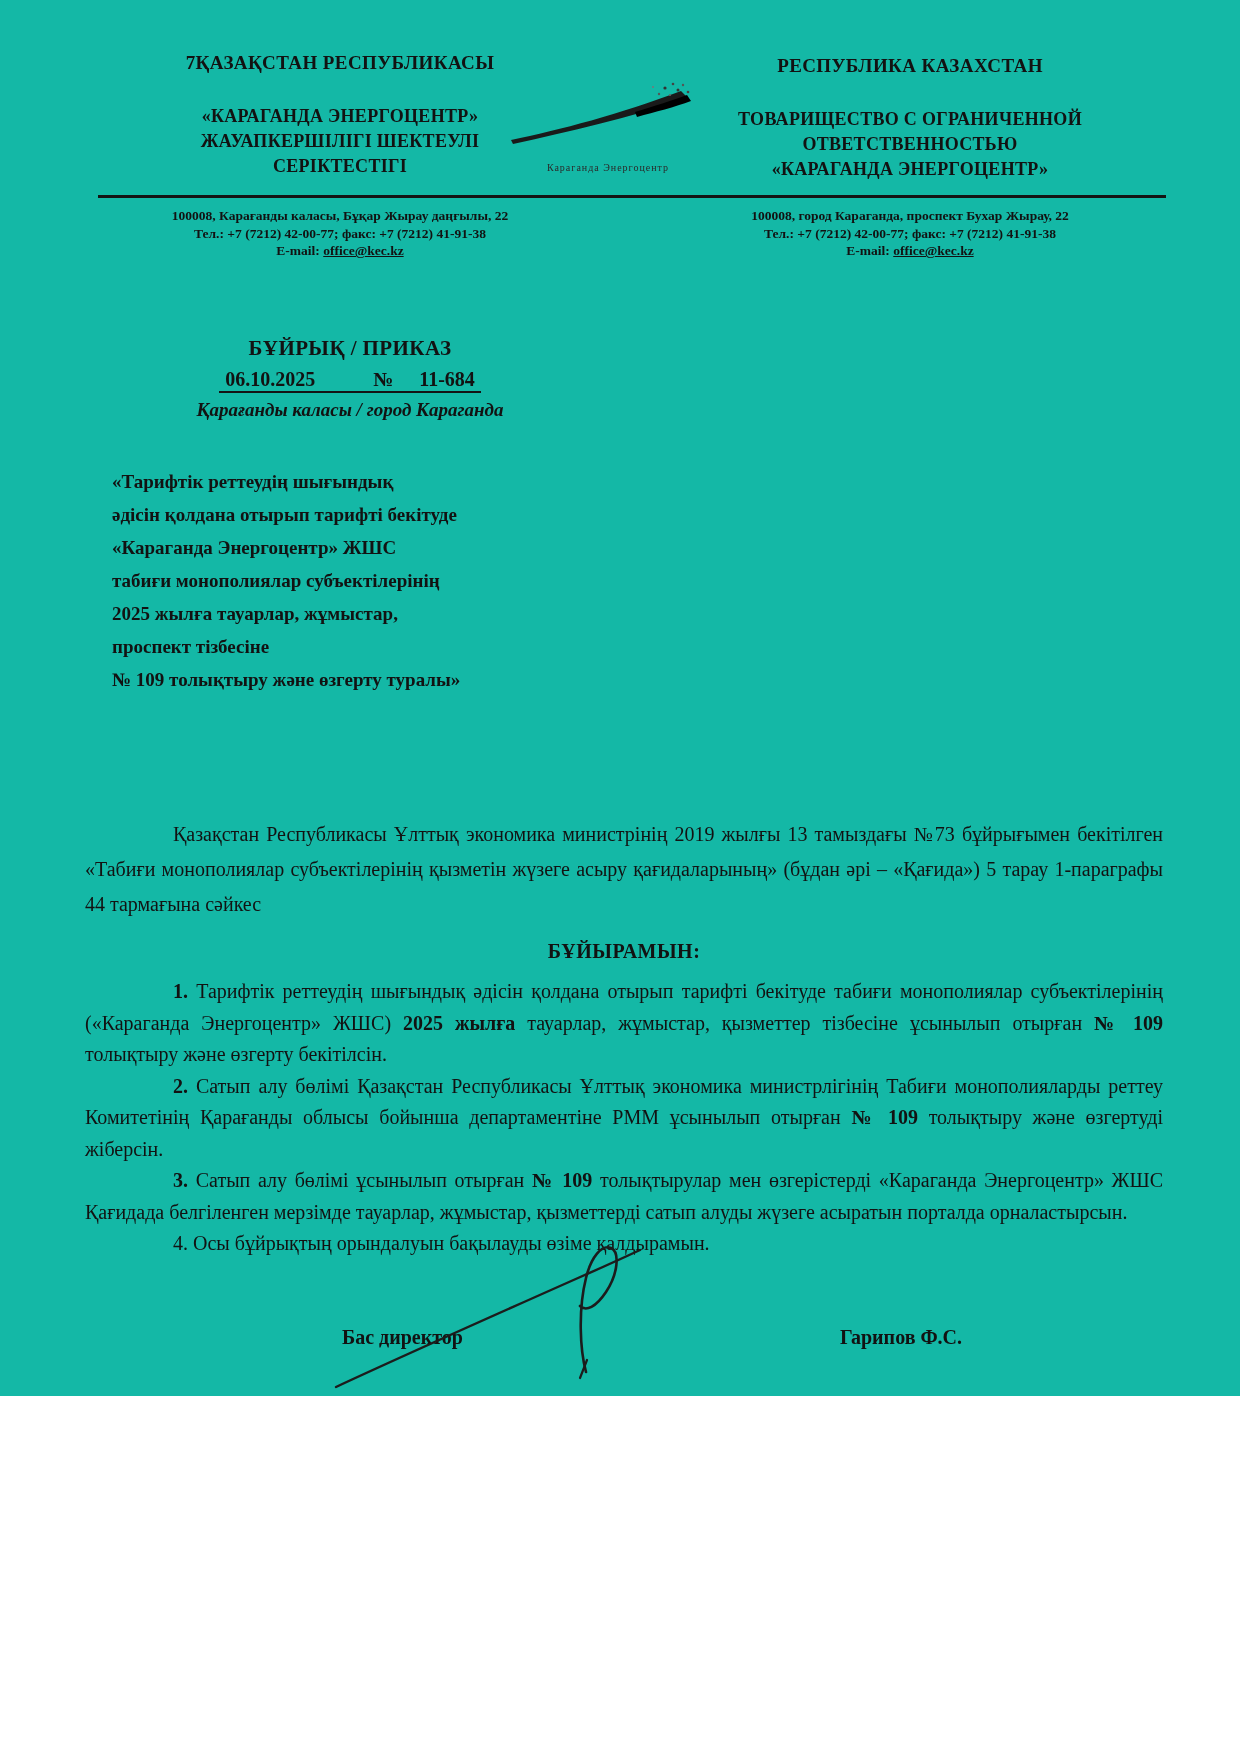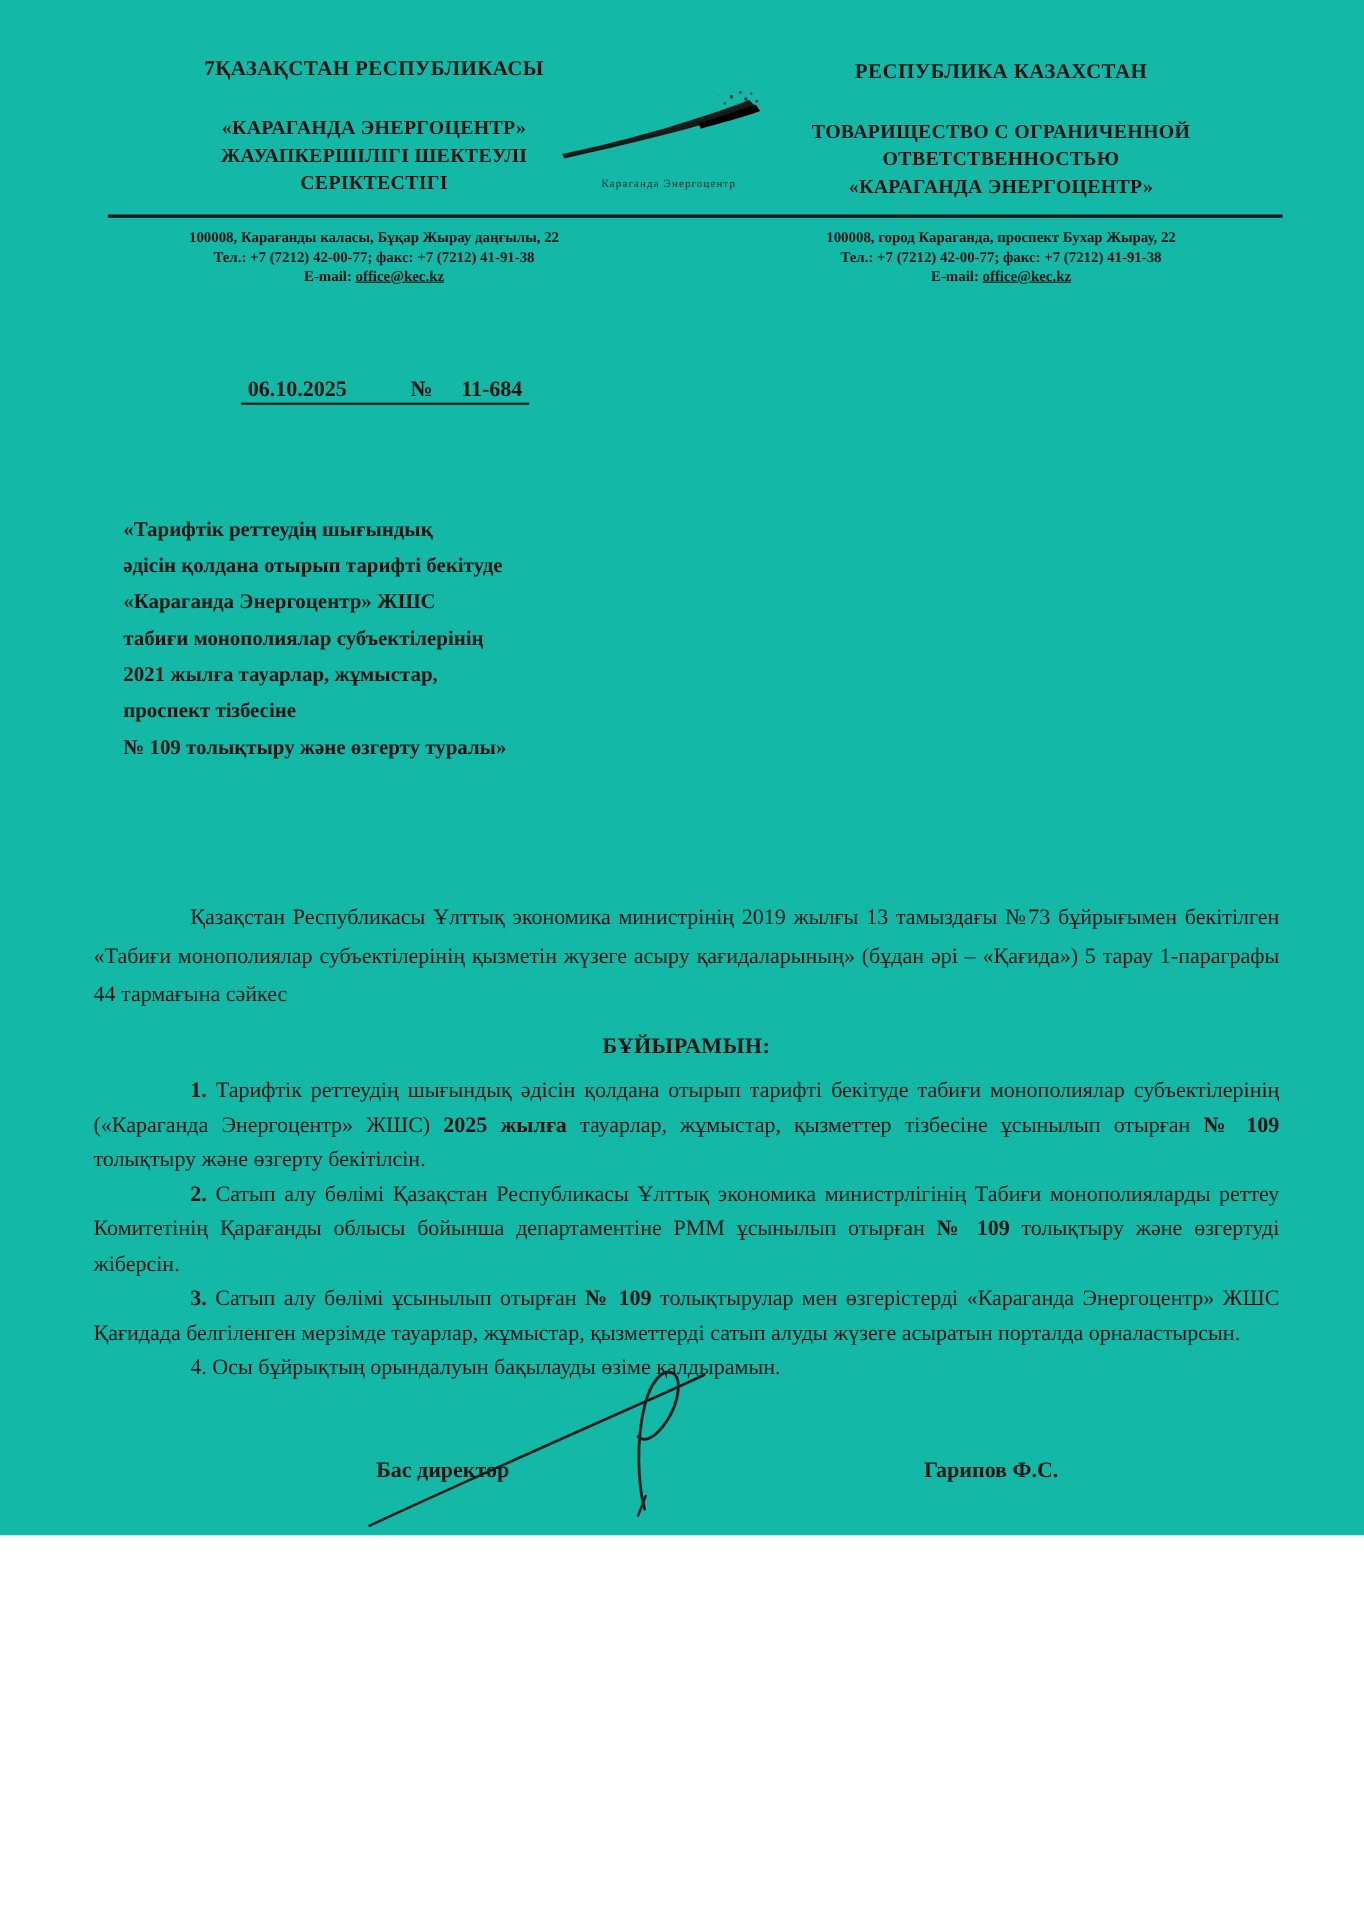--- a/index.html
+++ b/index.html
@@ -113,37 +113,39 @@
     <div>Тел.: +7 (7212) 42-00-77; факс: +7 (7212) 41-91-38</div>
     <div><span>E-mail: </span><span class="email">office@kec.kz</span></div>
   </div>
   <div class="abs addr addr-right">
     <div>100008, город Караганда,  проспект Бухар Жырау, 22</div>
     <div>Тел.: +7 (7212) 42-00-77; факс: +7 (7212) 41-91-38</div>
     <div><span>E-mail: </span><span class="email">office@kec.kz</span></div>
   </div>
 
   <div class="abs order-block">
+    <div class="order-title">БҰЙРЫҚ / ПРИКАЗ</div>
     <div class="order-numline">
       <span class="fill-line">
           <span>06.10.2025</span>
           <span class="gap-m"></span>
           <span>№</span>
           <span class="gap-s"></span>
           <span>11-684</span>
         </span>
     </div>
+    <div class="order-city">Қарағанды каласы / город Караганда</div>
   </div>
 
   <div class="abs subject">
     <div>«Тарифтік реттеудің шығындық</div>
     <div>әдісін қолдана отырып тарифті бекітуде</div>
     <div>«Караганда Энергоцентр» ЖШС</div>
     <div>табиғи монополиялар субъектілерінің</div>
-    <div>2021 жылға тауарлар, жұмыстар,</div>
+    <div>2025 жылға тауарлар, жұмыстар,</div>
     <div>проспект тізбесіне</div>
     <div>№ 109 толықтыру және өзгерту туралы»</div>
   </div>
 
   <div class="abs intro">Қазақстан Республикасы Ұлттық экономика министрінің 2019 жылғы 13 тамыздағы №73 бұйрығымен бекітілген «Табиғи монополиялар субъектілерінің қызметін жүзеге асыру қағидаларының» (бұдан әрі – «Қағида») 5 тарау 1-параграфы 44 тармағына сәйкес</div>
   <div class="abs resolution">БҰЙЫРАМЫН:</div>
 
   <div class="abs items">
     <p><span style="font-weight: bold;">1. </span><span>Тарифтік реттеудің шығындық әдісін қолдана отырып тарифті бекітуде табиғи монополиялар субъектілерінің («Караганда Энергоцентр» ЖШС) </span><span style="font-weight: bold;">2025 жылға</span><span> тауарлар, жұмыстар, қызметтер тізбесіне ұсынылып отырған </span><span style="font-weight: bold;">№ 109</span><span> толықтыру және өзгерту бекітілсін.</span></p>
     <p><span style="font-weight: bold;">2. </span><span>Сатып алу бөлімі Қазақстан Республикасы Ұлттық экономика министрлігінің Табиғи монополияларды реттеу Комитетінің Қарағанды облысы бойынша департаментіне РММ ұсынылып отырған </span><span style="font-weight: bold;">№ 109</span><span> толықтыру және өзгертуді жіберсін.</span></p>

